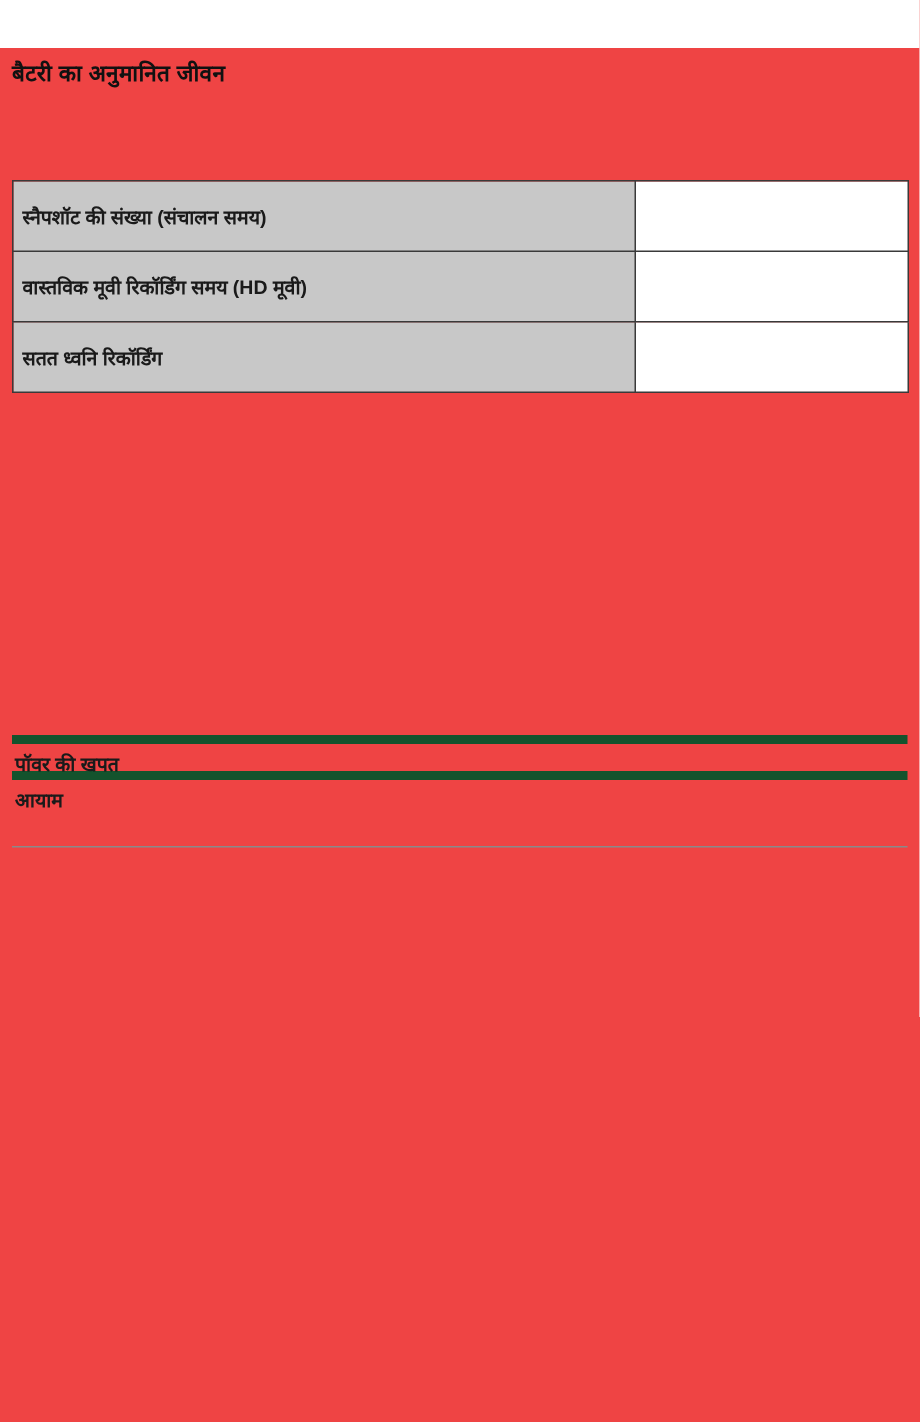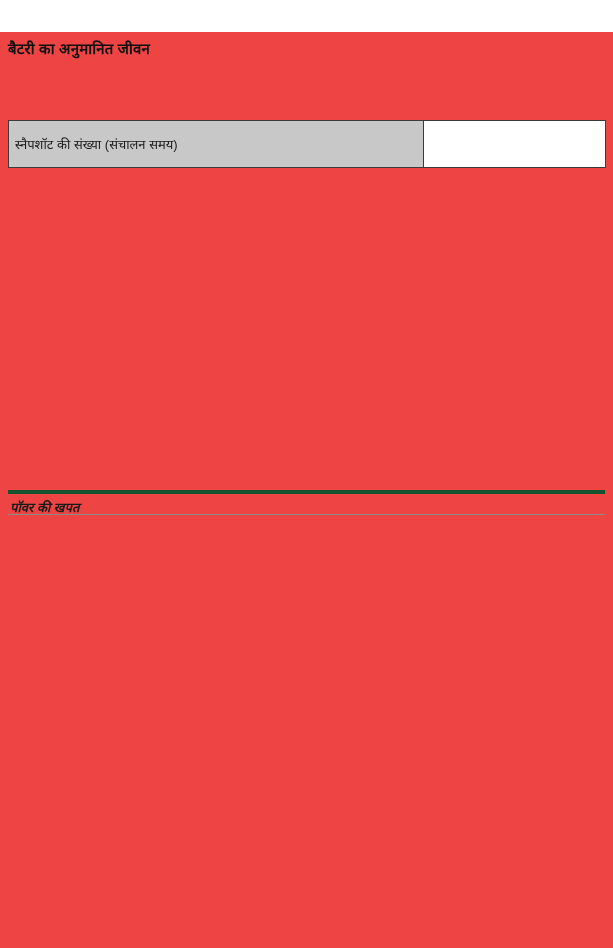--- a/index.html
+++ b/index.html
@@ -35,44 +35,43 @@
     left: 8px;
     top: 88px;
     width: 597px;
     border-collapse: collapse;
     table-layout: fixed;
   }
   .battery-table td {
     border: 1px solid #3a3a3a;
     height: 29px;
     font-size: 13px;
-    font-weight: normal;
+    font-weight: bold;
     padding: 14px 6px;
     vertical-align: middle;
   }
   .battery-table td.label-cell {
     width: 415px;
     background: #c8c8c8;
     color: #1a1a1a;
   }
   .battery-table td.value-cell {
     width: 182px;
     background: #ffffff;
   }
 
   .specs {
     position: absolute;
     left: 8px;
     top: 458px;
     width: 597px;
   }
   .spec-row {
-    border-top: 4px solid #14532d;
+    border-top: 6px solid #14532d;
     padding: 4px 2px 0 2px;
-    font-style: italic;
   }
   .spec-row .spec-label {
     font-size: 13px;
     font-weight: bold;
     color: #1a1a1a;
   }
   .spec-row.row-power  { height: 24px; }
   .spec-row.row-dims   { height: 50px; }
   .spec-row.row-weight { height: 140px; }
   .spec-end-line {
@@ -95,25 +94,36 @@
 <div class="page">
 
   <div class="heading">बैटरी का अनुमानित जीवन</div>
 
   <table class="battery-table">
     <tbody>
       <tr>
         <td class="label-cell">स्नैपशॉट की संख्या (संचालन समय)</td>
         <td class="value-cell"></td>
       </tr>
+      <tr>
+        <td class="label-cell">वास्तविक मूवी रिकॉर्डिंग समय (HD मूवी)</td>
+        <td class="value-cell"></td>
+      </tr>
+      <tr>
+        <td class="label-cell">सतत ध्वनि रिकॉर्डिंग</td>
+        <td class="value-cell"></td>
+      </tr>
     </tbody>
   </table>
 
   <div class="specs">
     <div class="spec-row row-power">
       <span class="spec-label">पॉवर की खपत</span>
+    </div>
+    <div class="spec-row row-dims">
+      <span class="spec-label">आयाम</span>
     </div>
     <div class="spec-end-line"></div>
   </div>
 
   <div class="footer-bar"></div>
 
 </div>
 
 </body></html>

